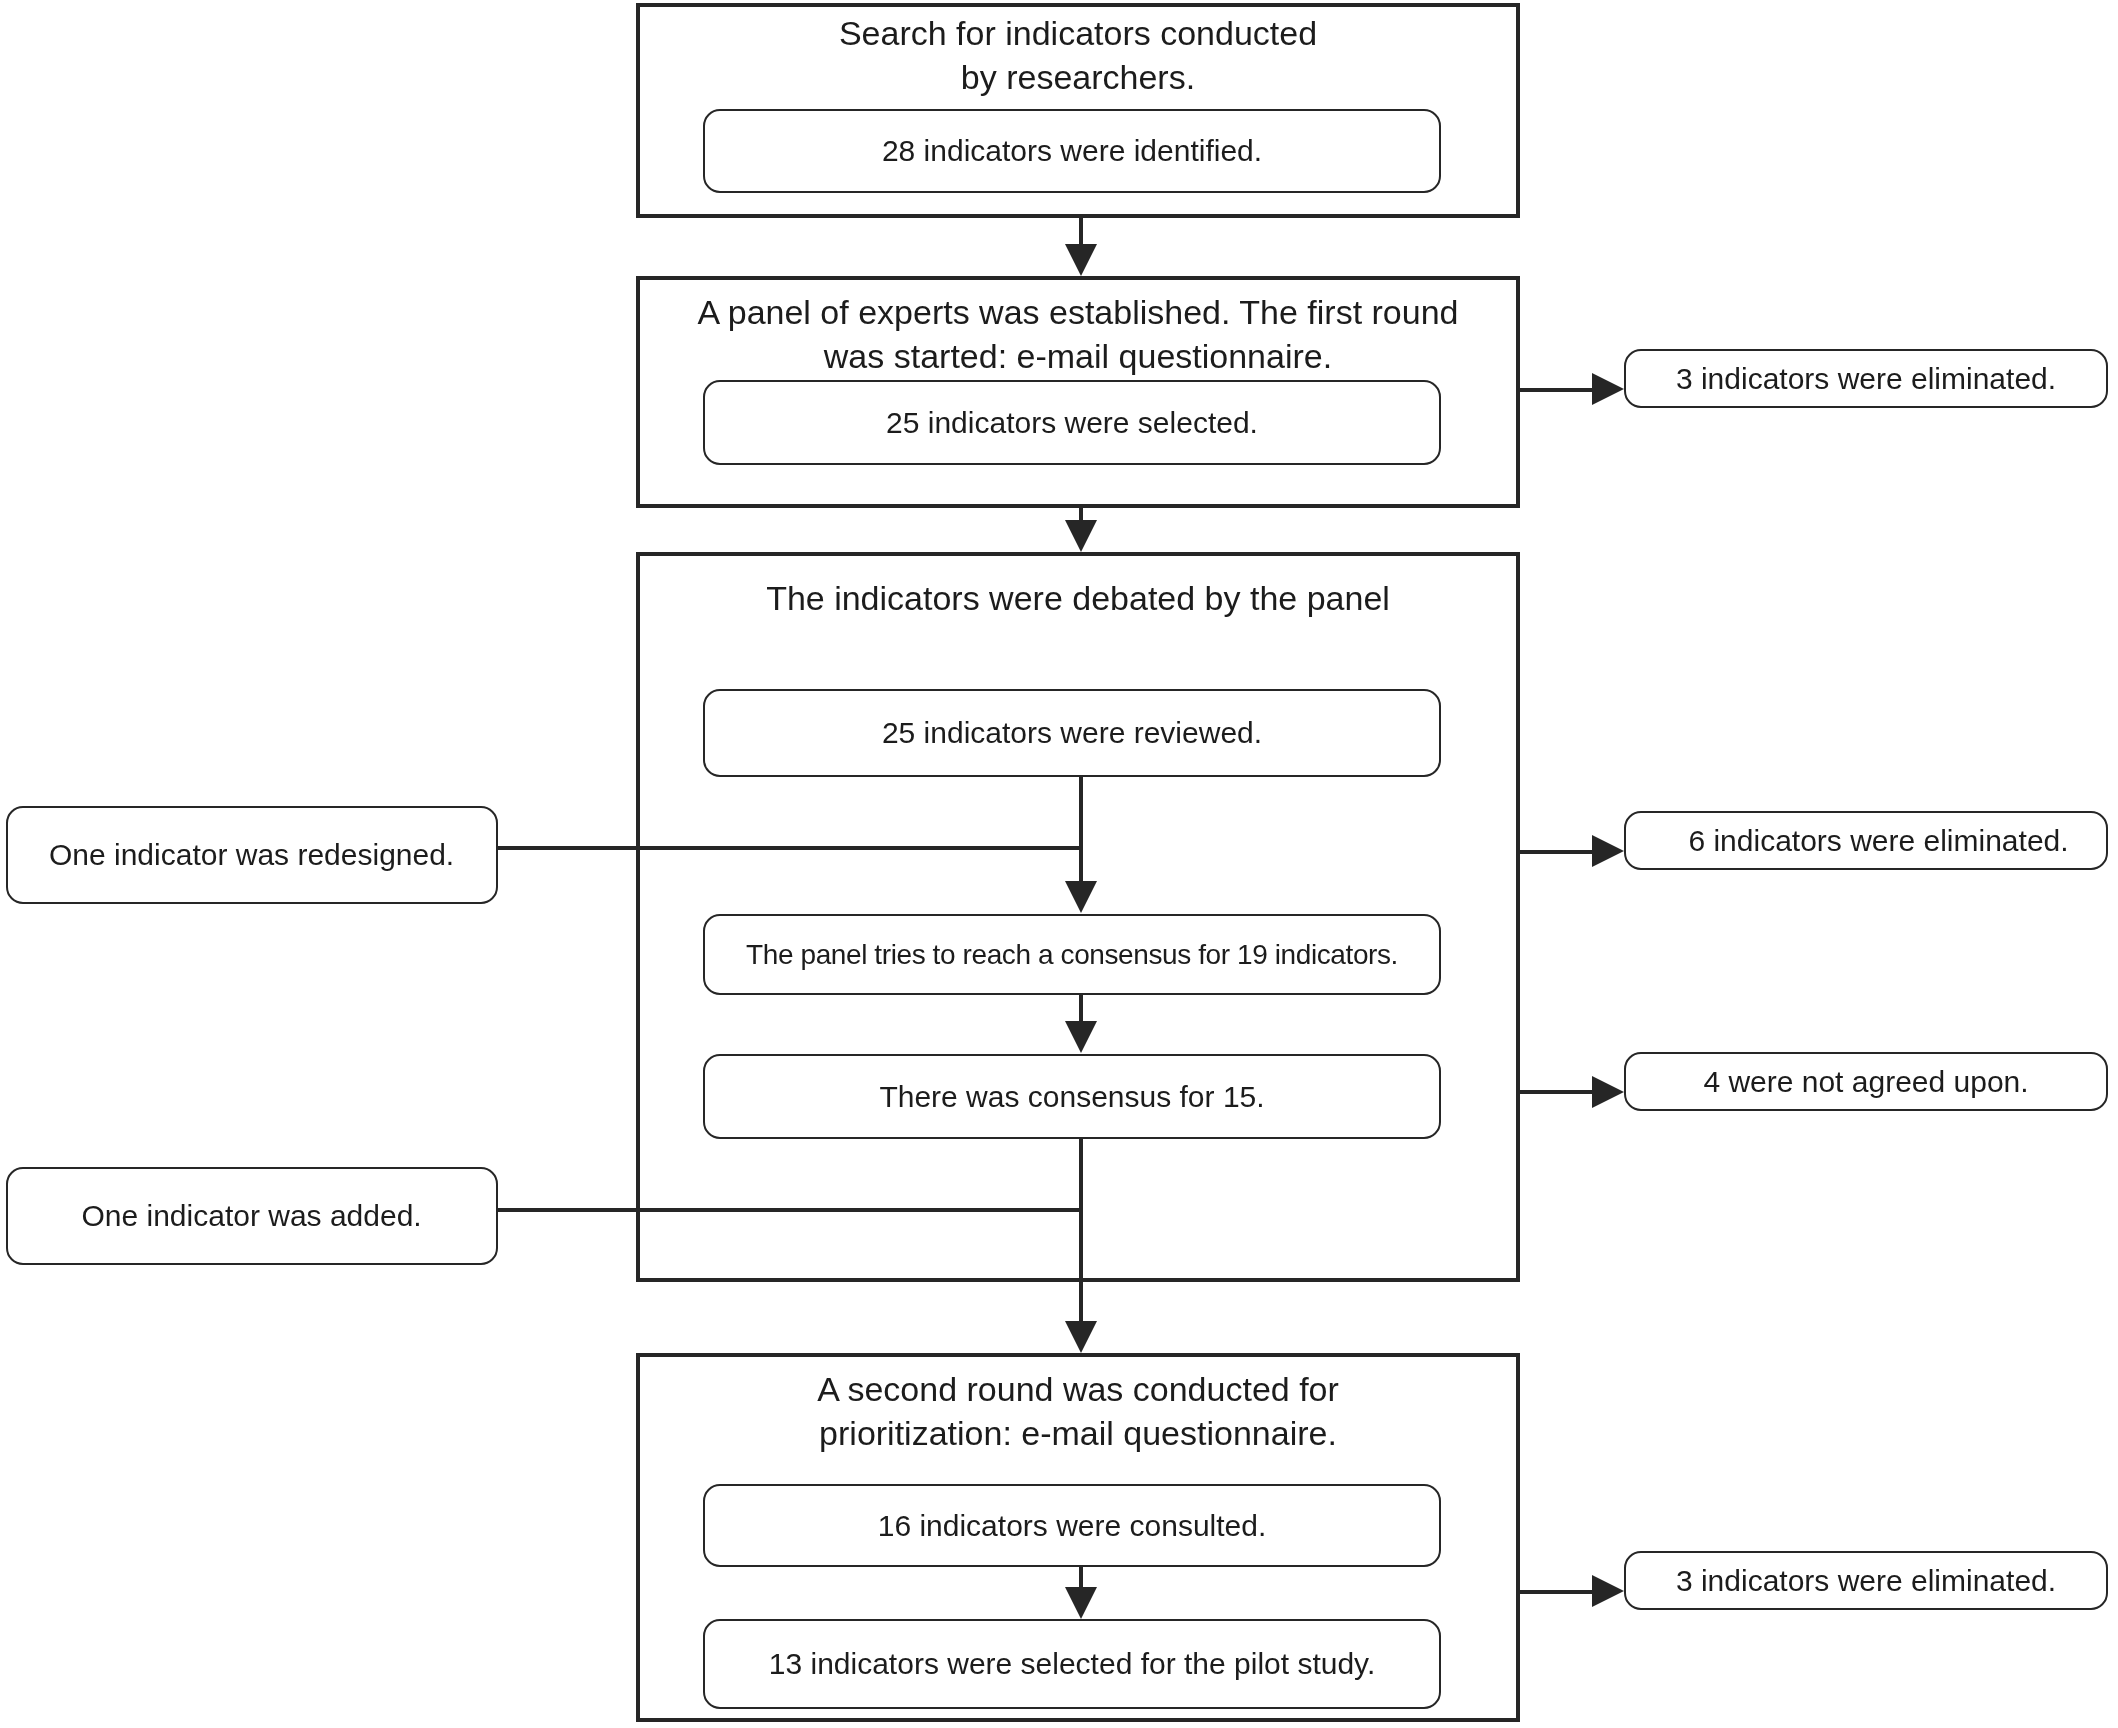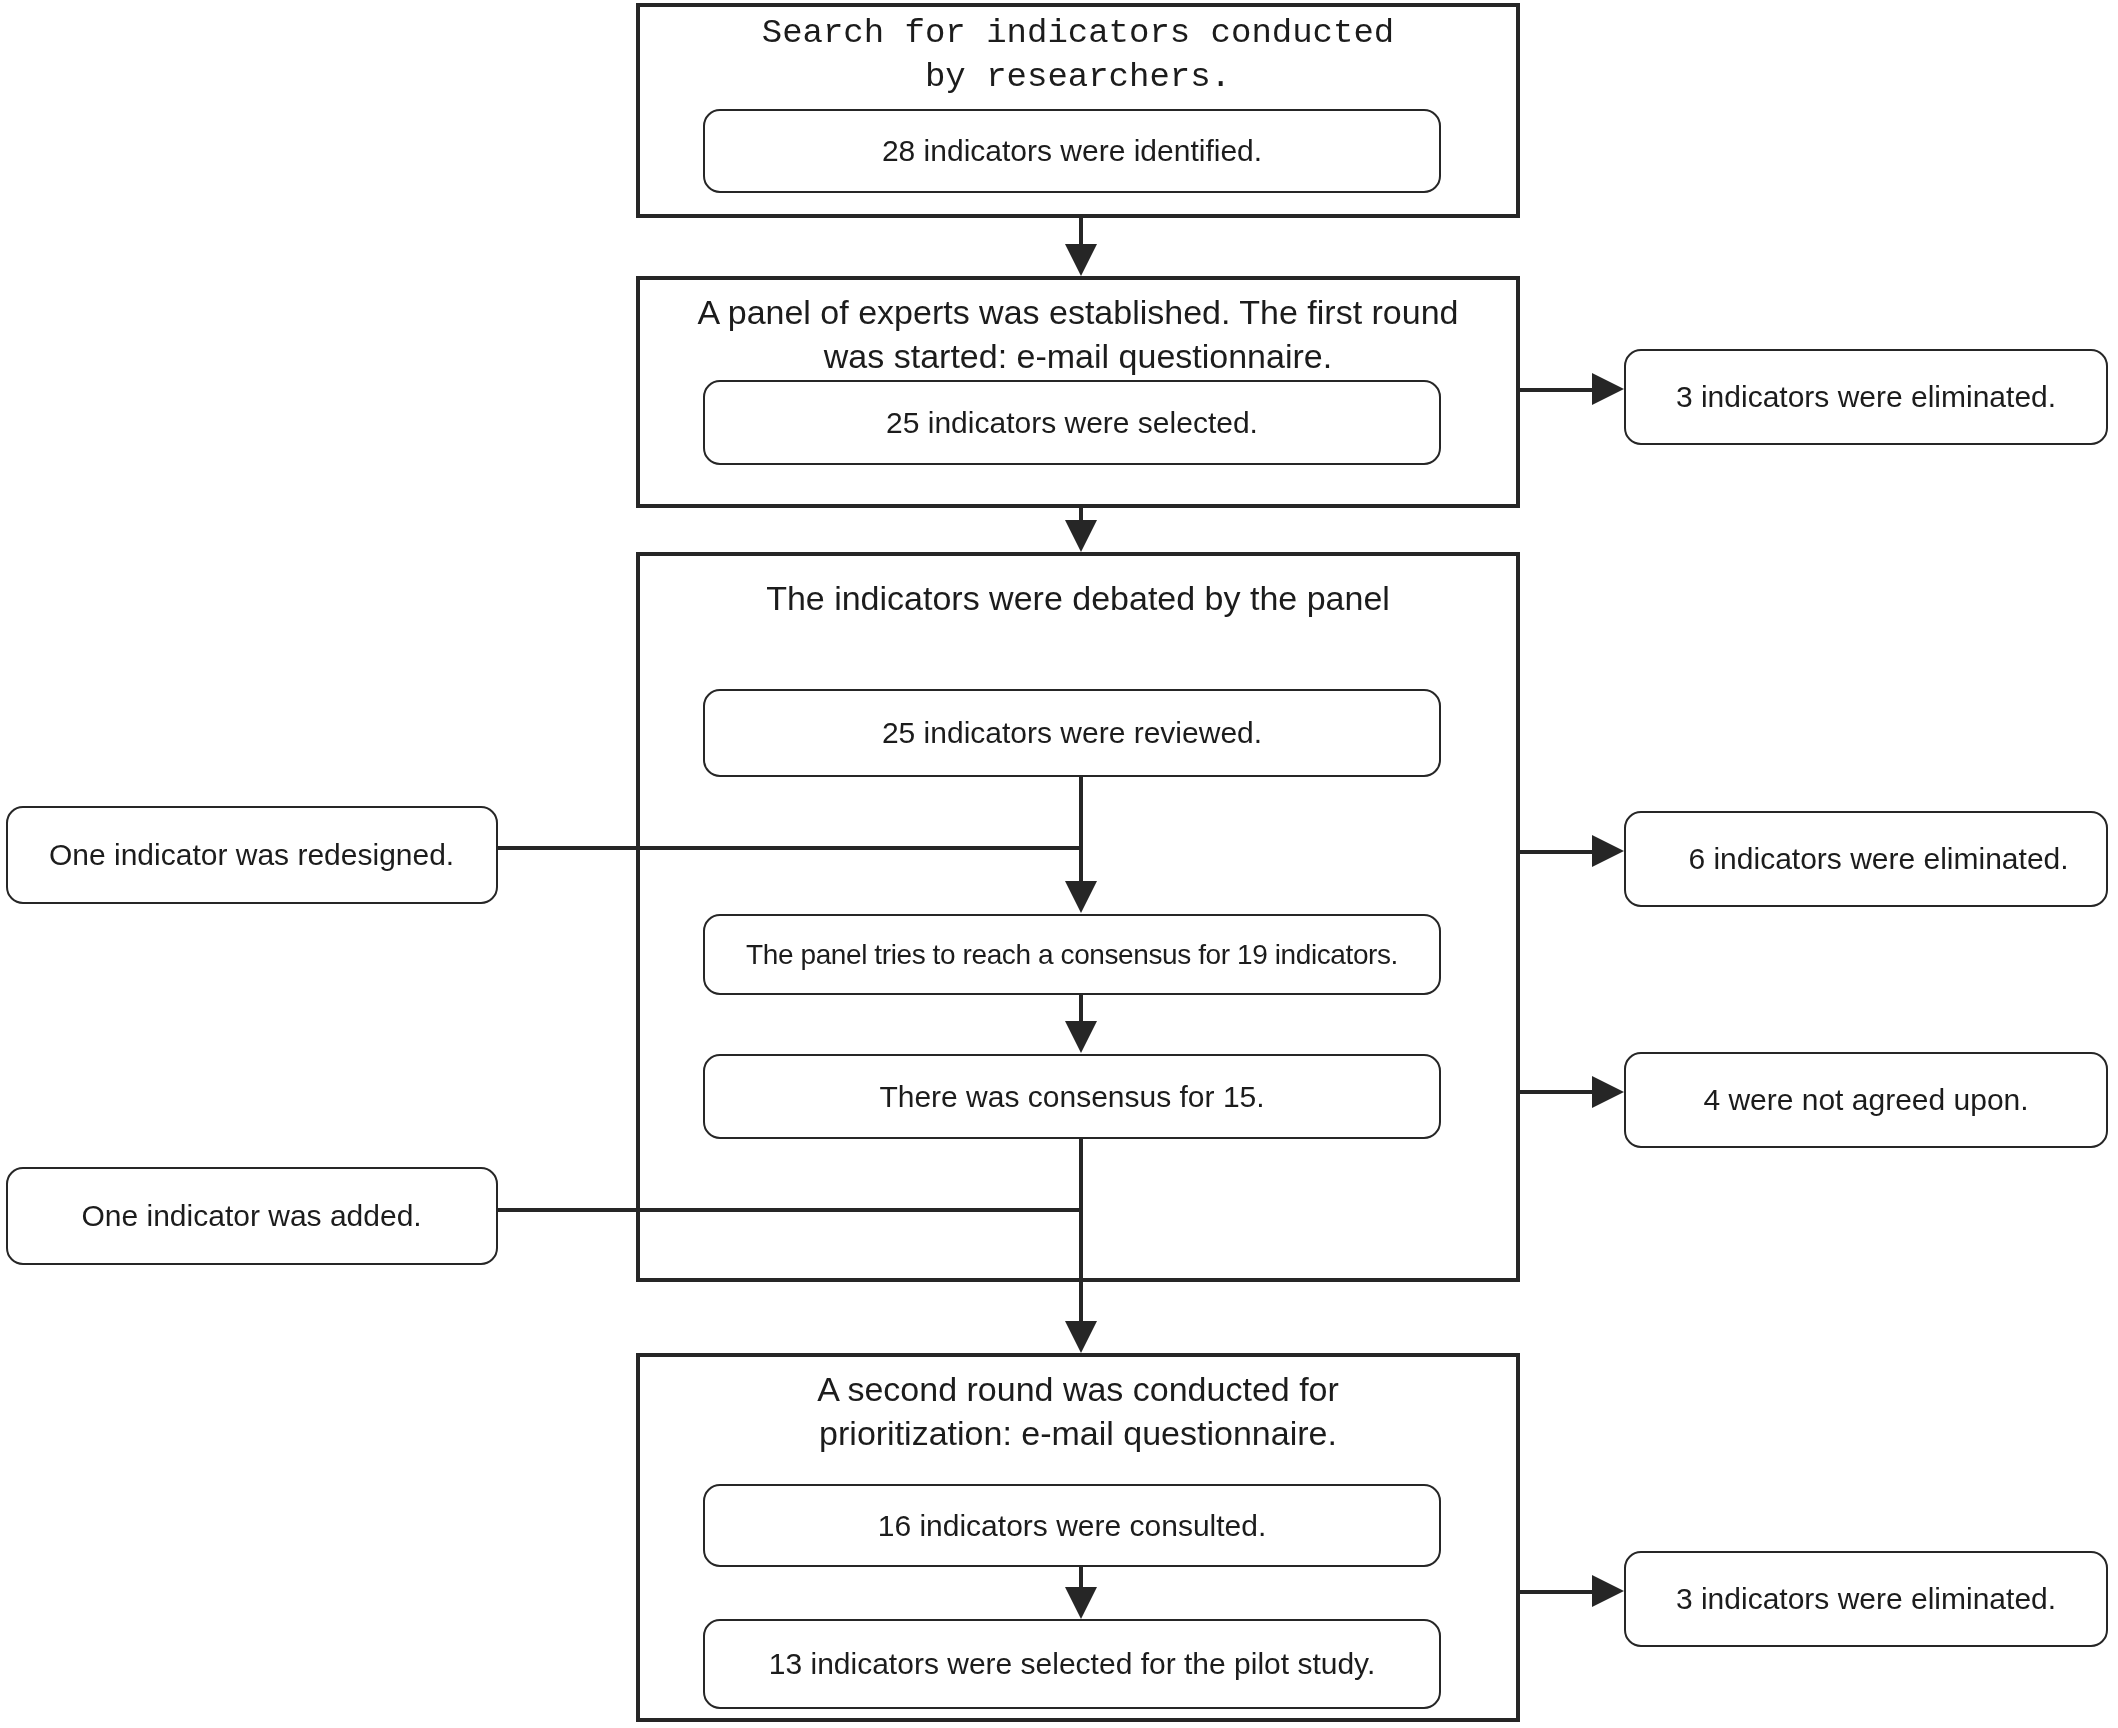--- a/index.html
+++ b/index.html
@@ -23,21 +23,21 @@
   }
   .node{
     position:absolute;
     border:2.8px solid #262626;border-radius:17px;
     background:#ffffff;box-sizing:border-box;
     display:flex;align-items:center;justify-content:center;
     text-align:center;font-size:30px;color:#1c1c1c;
     padding:0 7px;
   }
   .inner{left:703px;width:738px;}
-  .side{left:1624px;width:484px;height:96px;}
+  .side{left:1624px;width:484px;height:59px;}
   .leftbox{left:5.6px;width:492px;height:98px;}
   .tight{font-size:28px;letter-spacing:-0.4px;padding:0 2.8px;}
   .vline{position:absolute;width:3.5px;background:#262626;}
   .hline{position:absolute;height:3.5px;background:#262626;}
   .cx{left:1079px;}
   .arrow-down{
     position:absolute;width:0;height:0;left:1065px;
     border-left:16px solid transparent;
     border-right:16px solid transparent;
     border-top:32px solid #262626;
@@ -48,21 +48,21 @@
     border-bottom:16px solid transparent;
     border-left:32px solid #262626;
   }
 </style>
 </head>
 <body>
 
 <div id="canvas">
 
   <div class="bigbox" style="top:2.8px;height:215px;"></div>
-  <div class="title" style="top:11.3px;font-family:Liberation Mono, monospace;">
+  <div class="title" style="top:11.3px;">
     <div>Search for indicators conducted</div>
     <div>by researchers.</div>
   </div>
   <div class="node inner" style="top:109px;height:84px;">
     <span>28 indicators were identified.</span>
   </div>
 
   <div class="vline cx" style="top:218px;height:28px;"></div>
   <div class="arrow-down" style="top:244px;"></div>
 

